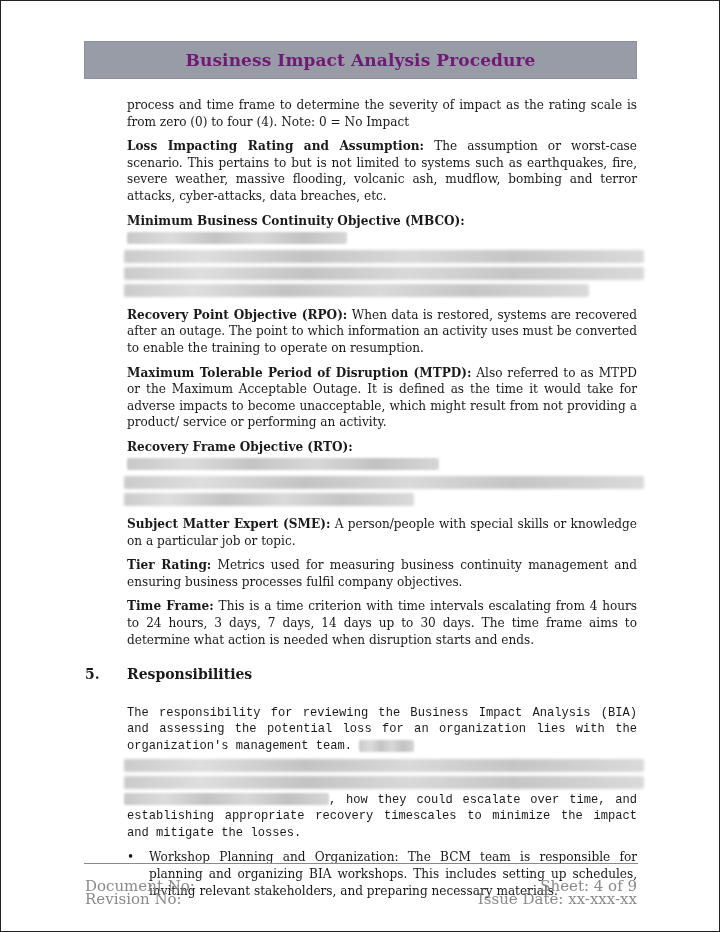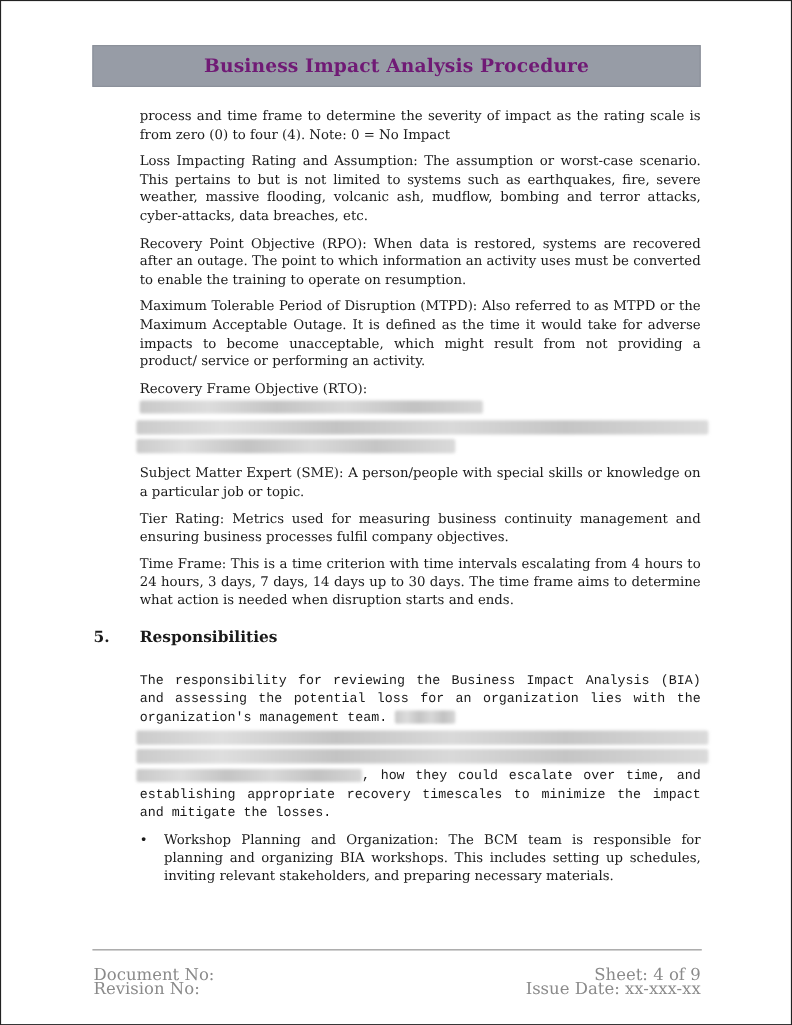--- a/index.html
+++ b/index.html
@@ -17,21 +17,21 @@
   }
   .header-title {
     color: #701a75; font-weight: bold; font-size: 17px;
     font-family: "DejaVu Serif", serif; letter-spacing: 0.1px;
   }
   .content {
     position: absolute; left: 126px; top: 96px; width: 510px;
     font-size: 12.1px; line-height: 16.6px;
   }
   p { margin: 0 0 8px 0; text-align: justify; }
-  .term { font-weight: normal; }
+  .term { font-weight: bold; }
   .blur {
     display: inline-block; height: 12px; vertical-align: middle;
     background: linear-gradient(90deg, #c9c9c9, #dcdcdc 20%, #c4c4c4 40%, #d8d8d8 60%, #c2c2c2 80%, #d6d6d6);
     filter: blur(1.3px); border-radius: 2px;
   }
   .blur-line { display: block; height: 13px; margin: 4px 0 3px -3px;
     background: linear-gradient(90deg, #cbcbcb, #dedede 15%, #c3c3c3 35%, #d9d9d9 55%, #c5c5c5 75%, #dadada);
     filter: blur(1.4px); border-radius: 2px; }
   .section-heading {
     position: relative; margin: 18px 0 22px -42px; font-weight: bold; font-size: 14px;
@@ -58,20 +58,27 @@
 
 <div class="header-bar">
   <span class="header-title">Business Impact Analysis Procedure</span>
 </div>
 
 <div class="content">
   <p>process and time frame to determine the severity of impact as the rating scale is from zero (0) to four (4). Note: 0 = No Impact</p>
 
   <p><span class="term">Loss Impacting Rating and Assumption:</span><span> The assumption or worst-case scenario. This pertains to but is not limited to systems such as earthquakes, fire, severe weather, massive flooding, volcanic ash, mudflow, bombing and terror attacks, cyber-attacks, data breaches, etc.</span></p>
 
+  <div style="margin-bottom:10px;">
+    <span class="term">Minimum Business Continuity Objective (MBCO):</span>
+    <span class="blur" style="width:220px;"></span>
+    <span class="blur-line" style="width:520px;"></span>
+    <span class="blur-line" style="width:520px;"></span>
+    <span class="blur-line" style="width:465px;"></span>
+  </div>
 
   <p><span class="term">Recovery Point Objective (RPO):</span><span> When data is restored, systems are recovered after an outage. The point to which information an activity uses must be converted to enable the training to operate on resumption.</span></p>
 
   <p><span class="term">Maximum Tolerable Period of Disruption (MTPD):</span><span> Also referred to as MTPD or the Maximum Acceptable Outage. It is defined as the time it would take for adverse impacts to become unacceptable, which might result from not providing a product/ service or performing an activity.</span></p>
 
   <div style="margin-bottom:10px;">
     <span class="term">Recovery Frame Objective (RTO):</span>
     <span class="blur" style="width:312px;"></span>
     <span class="blur-line" style="width:520px;"></span>
     <span class="blur-line" style="width:290px;"></span>

